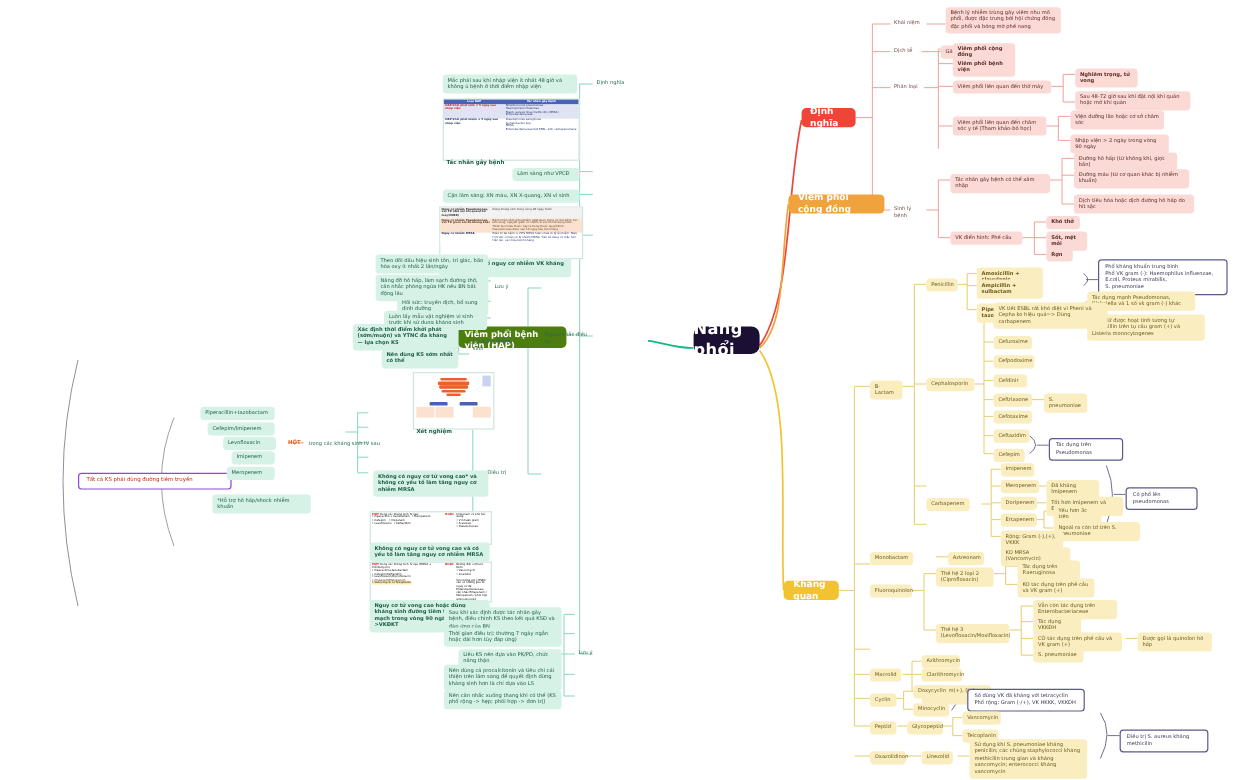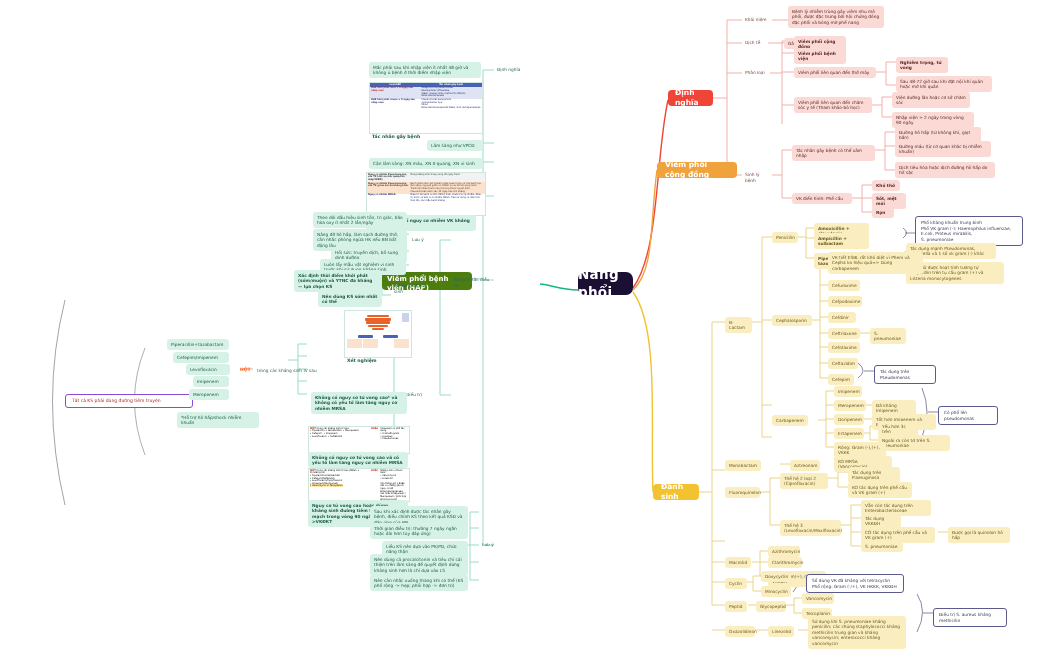--- a/index.html
+++ b/index.html
@@ -290,21 +290,21 @@
 <div class="node n-pink" style="left:895px;top:127px;width:86px;">Đường hô hấp (từ không khí, giọt bắn)</div>
 <div class="node n-pink" style="left:895px;top:141px;width:96px;">Đường máu (từ cơ quan khác bị nhiễm khuẩn)</div>
 <div class="node n-pink" style="left:895px;top:162px;width:100px;">Dịch tiêu hóa hoặc dịch đường hô hấp do hít sặc</div>
 <div class="node n-pink" style="left:792px;top:193px;width:60px;">VK điển hình: Phế cầu</div>
 <div class="node n-pink bold" style="left:872px;top:180px;width:28px;">Khó thở</div>
 <div class="node n-pink bold" style="left:872px;top:193px;width:34px;">Sốt, mệt mỏi</div>
 <div class="node n-pink bold" style="left:872px;top:207px;width:22px;">Rợn</div>
 
 <div class="node n-orange" style="left:657px;top:162px;width:80px;height:16px;">Viêm phổi cộng đồng</div>
 
-<div class="node n-yellow-main" style="left:653px;top:484px;width:46px;height:16px;">Đánh sinh</div>
+<div class="node n-yellow-main" style="left:653px;top:484px;width:46px;height:16px;">Kháng quan</div>
 
 <div class="node n-yel" style="left:725px;top:317px;width:27px;">B-Lactam</div>
 
 <div class="node n-yel" style="left:772px;top:232px;width:26px;">Penicillin</div>
 <div class="node n-yel bold" style="left:814px;top:223px;width:55px;">Amoxicillin + clavulanic</div>
 <div class="node n-yel bold" style="left:814px;top:233px;width:55px;">Ampicillin + sulbactam</div>
 <div class="node n-yel bold" style="left:814px;top:253px;width:62px;">Piperacillin + tazobactam</div>
 <div class="node n-yelbox" style="left:915px;top:216px;width:108px;">Phổ kháng khuẩn trung bình
 Phổ VK gram (-): Haemophilus influenzae, E.coli, Proteus mirabilis,
 S. pneumoniae</div>

